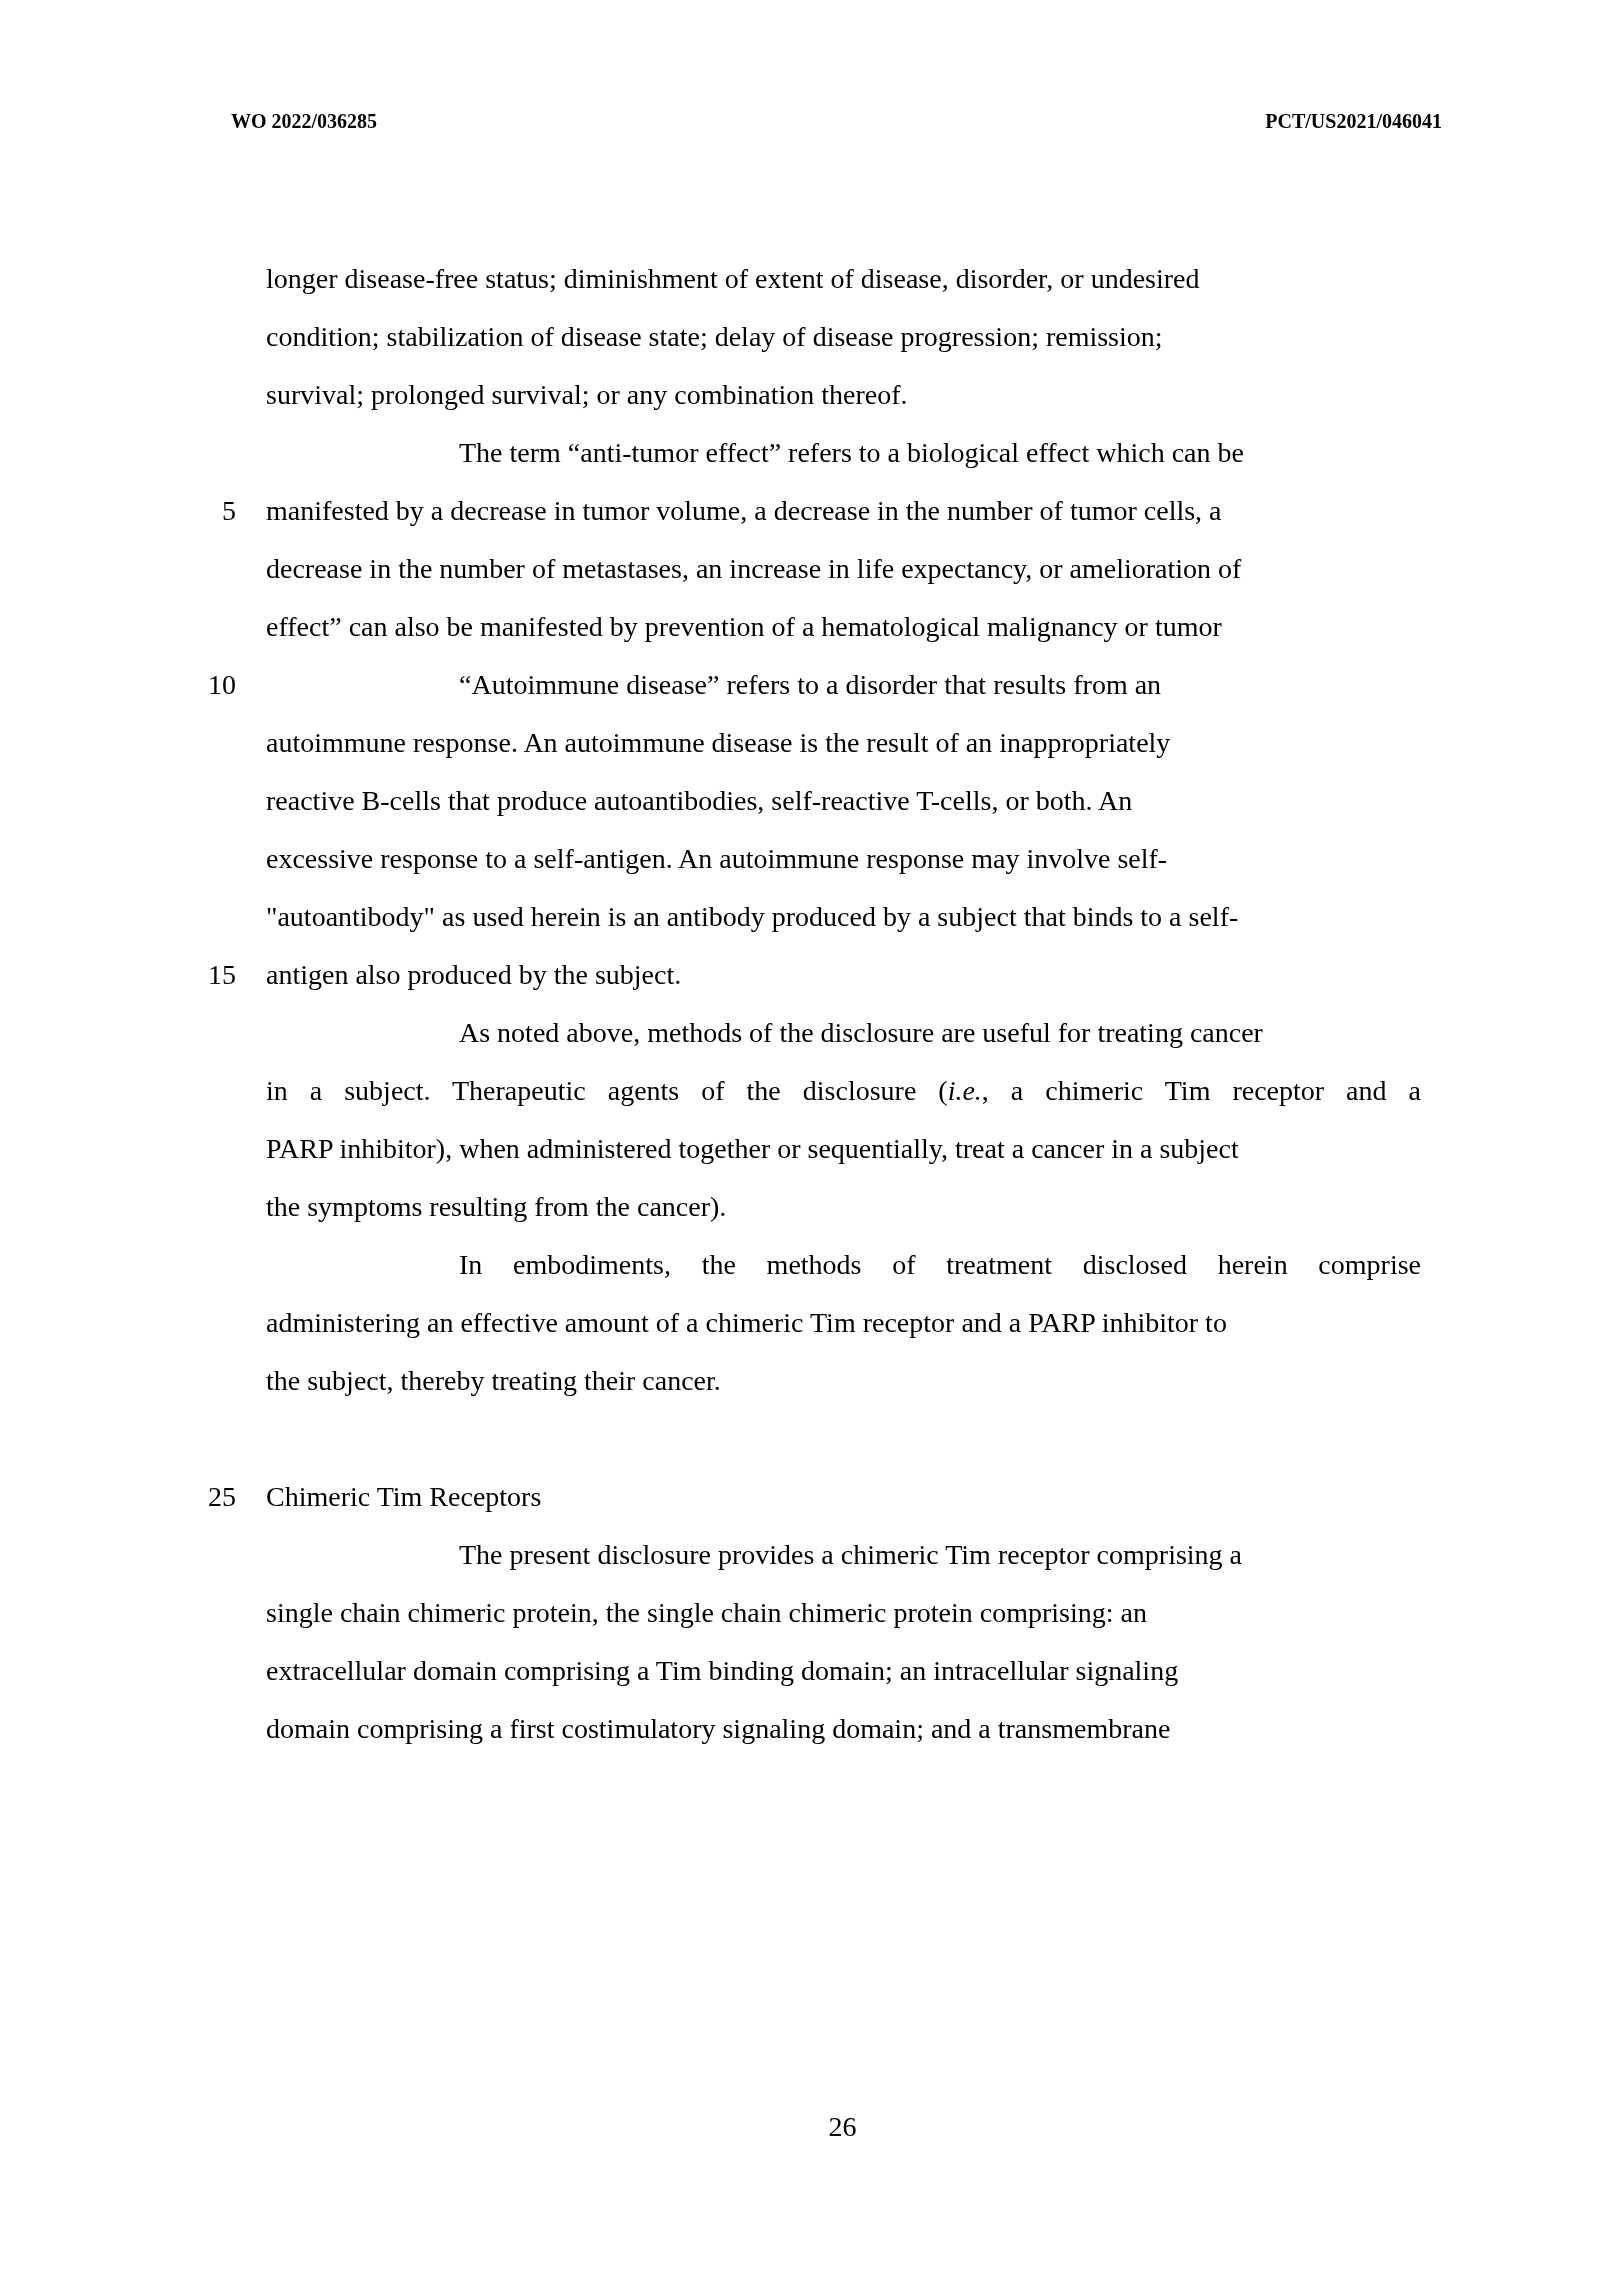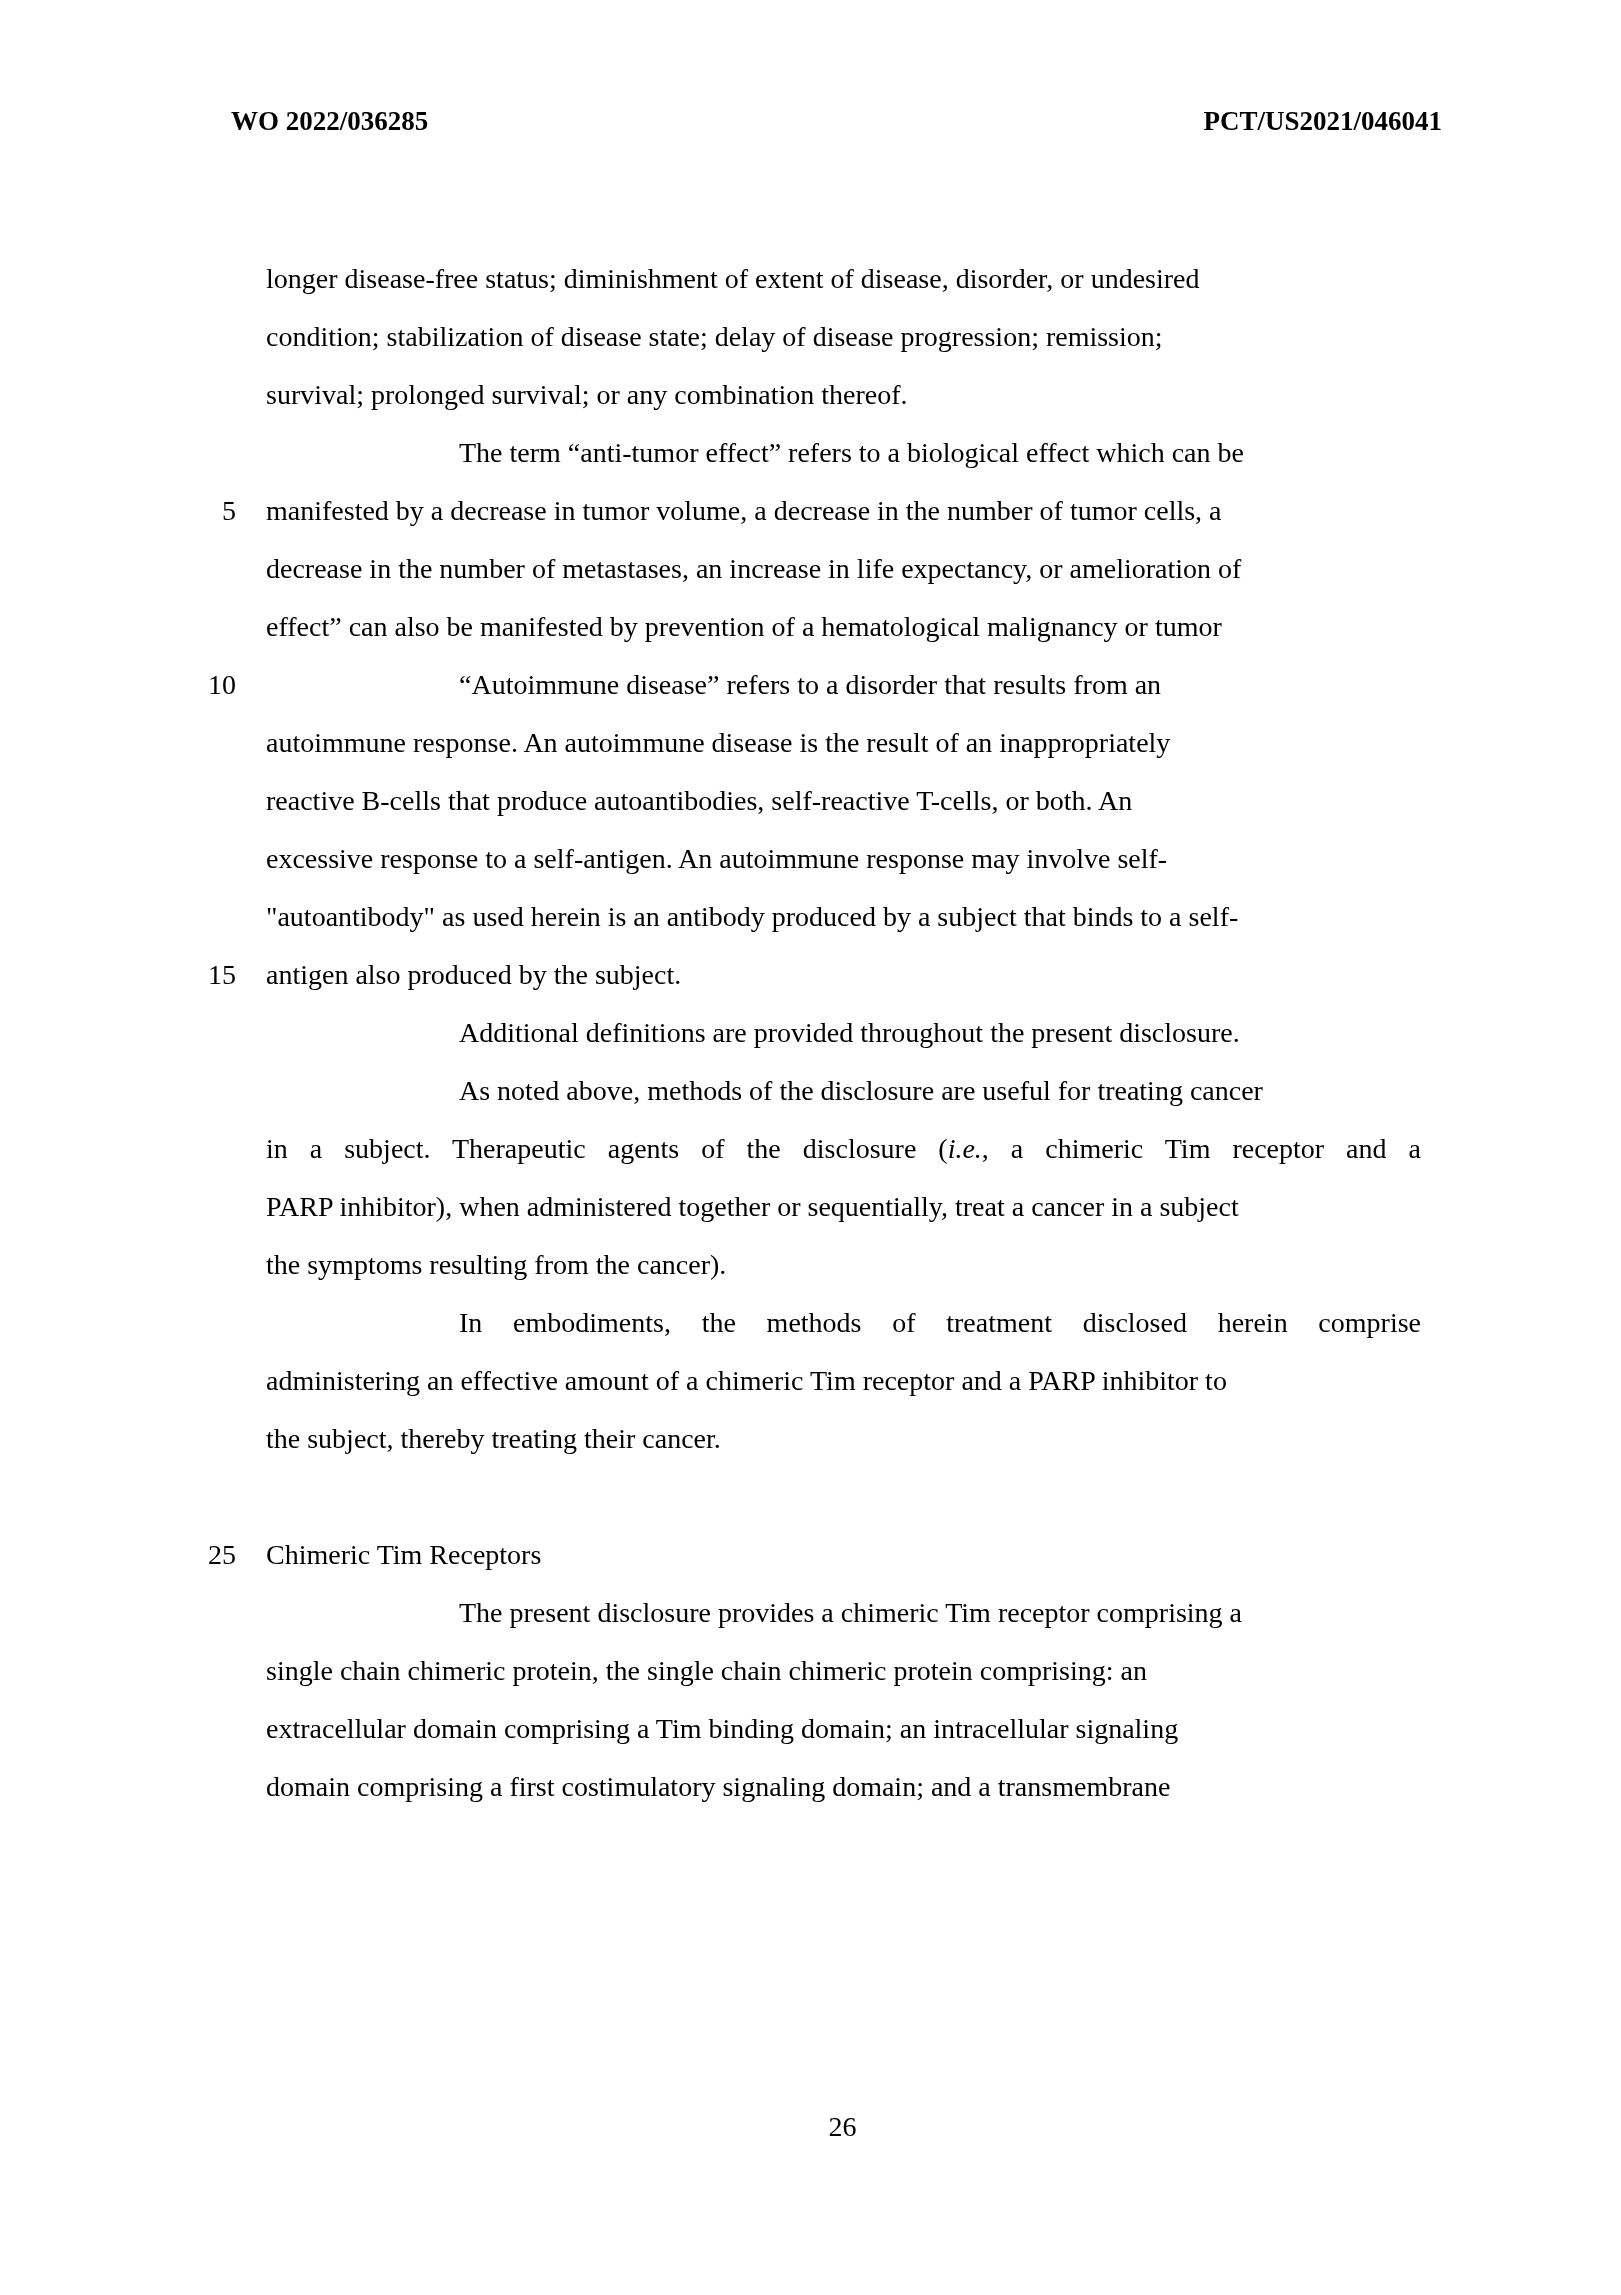--- a/index.html
+++ b/index.html
@@ -17,21 +17,21 @@
     overflow: hidden;
   }
   .header {
     position: absolute;
     top: 106px;
     left: 231px;
     width: 1211px;
     display: flex;
     justify-content: space-between;
     font-weight: bold;
-    font-size: 27px;
+    font-size: 20px;
     line-height: 31px;
   }
   .doc-body {
     position: absolute;
     top: 250px;
     left: 164px;
     width: 1265px;
   }
   .line {
     position: relative;
@@ -129,24 +129,20 @@
       <div class="line">
         <span class="lnum"></span>
         <span class="ltext"><span>"autoantibody" as used herein is an antibody produced by a subject that binds to a self-</span></span>
       </div>
       <div class="line">
         <span class="lnum">15</span>
         <span class="ltext"><span>antigen also produced by the subject.</span></span>
       </div>
       <div class="line">
         <span class="lnum"></span>
-        <span class="ltext indent"><span>Additional definitions are provided throughout the present disclosure.</span></span>
-      </div>
-      <div class="line">
-        <span class="lnum"></span>
         <span class="ltext indent"><span>As noted above, methods of the disclosure are useful for treating cancer</span></span>
       </div>
       <div class="line">
         <span class="lnum"></span>
         <span class="ltext justify"><span>in a subject. Therapeutic agents of the disclosure (</span><span class="it">i.e.</span><span>, a chimeric Tim receptor and a</span></span>
       </div>
       <div class="line">
         <span class="lnum"></span>
         <span class="ltext"><span>PARP inhibitor), when administered together or sequentially, treat a cancer in a subject</span></span>
       </div>

